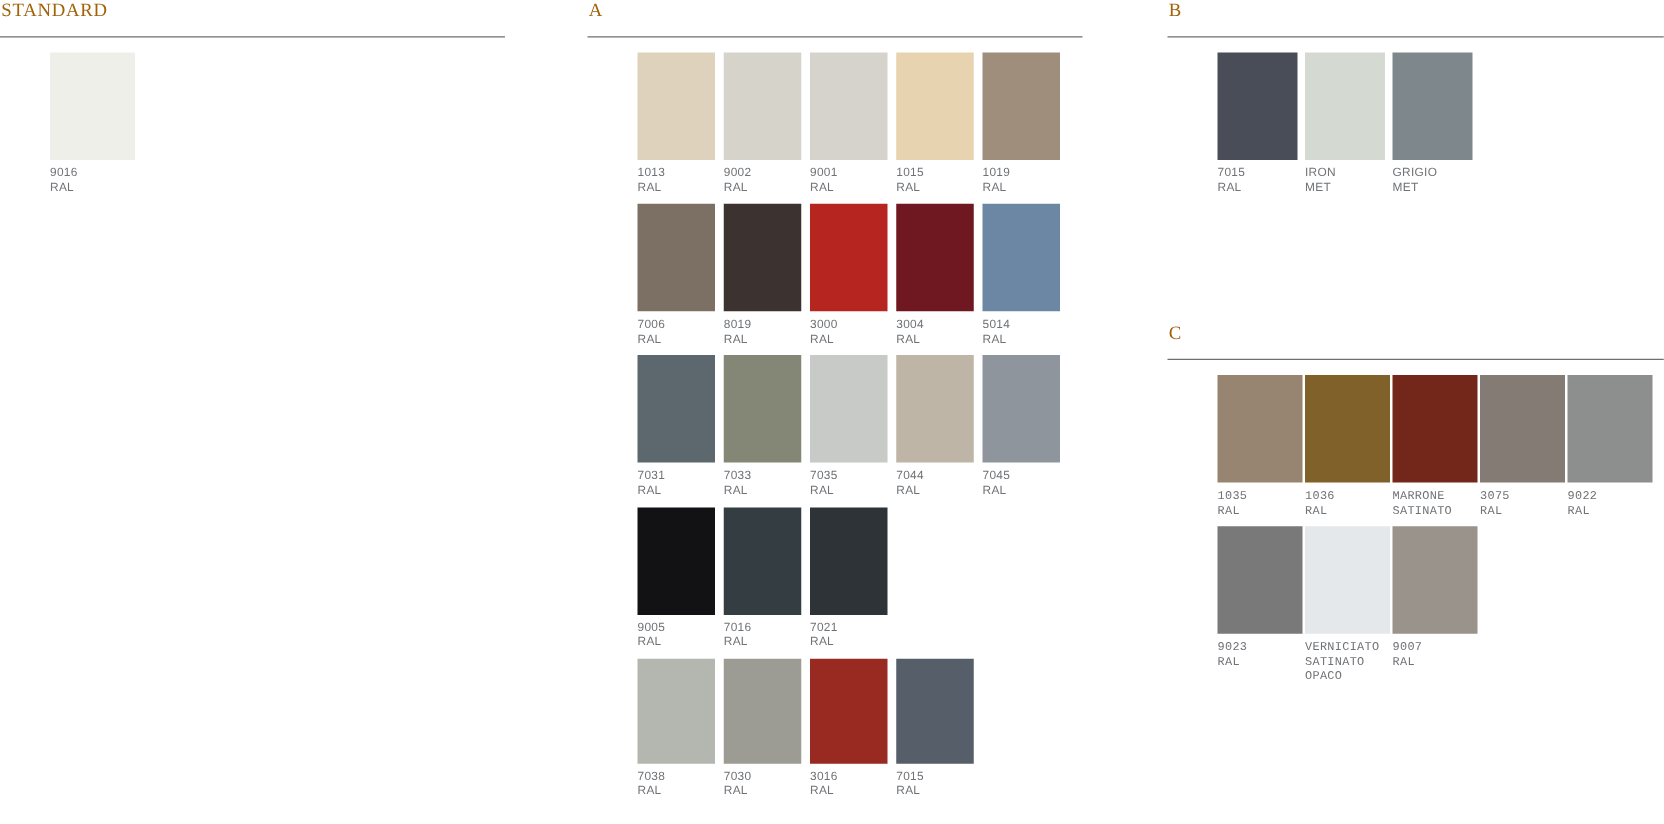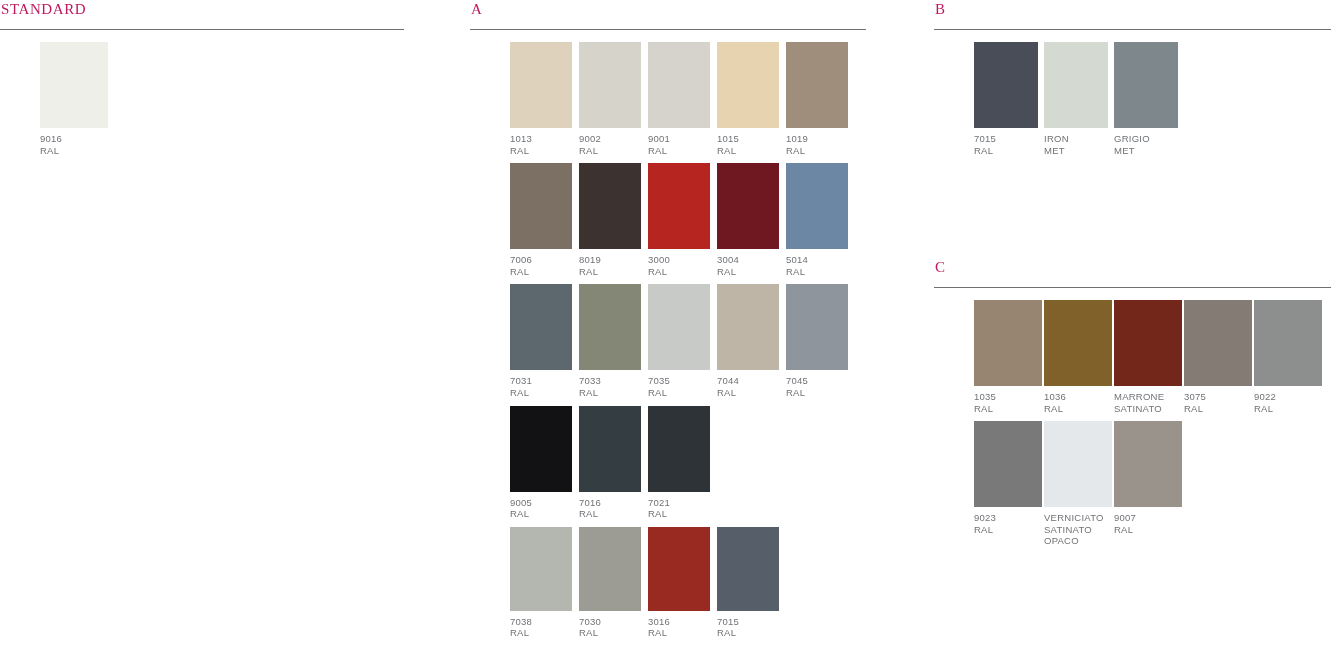--- a/index.html
+++ b/index.html
@@ -25,21 +25,21 @@
   .section { position: absolute; }
 
   .section-head {
     position: relative;
     height: 30px;
   }
   .section-title {
     font-family: "Liberation Serif", serif;
     font-size: 15px;
     letter-spacing: 0.6px;
-    color: #be185d;
+    color: #a16207;
     line-height: 18px;
     padding-left: 1px;
     white-space: nowrap;
   }
   .section-rule {
     position: absolute;
     left: 0;
     right: 0;
     bottom: 0;
     height: 1px;
@@ -81,21 +81,21 @@
   #sec-a .swatch-cell { width: 69px; }
   #sec-a .swatch-row { margin-bottom: 7px; }
   #sec-a .chip { width: 62px; height: 86px; }
   #sec-a .r5 .chip { height: 84px; }
 
   
   #sec-b { left: 0; top: 0;   width: 397px; }
   #sec-c { left: 0; top: 258px; width: 397px; }
   #sec-b .swatch-cell { width: 70px; }
   #sec-b .chip { width: 64px; height: 86px; }
-  #sec-c .swatch-cell { width: 70px; }
+  #sec-c .swatch-cell { width: 70px; font-family: Liberation Mono, monospace; }
   #sec-c .chip { width: 68px; height: 86px; }
   #sec-c .swatch-row { margin-bottom: 7px; }
   #sec-c .chip-label { width: 68px; }
 </style>
 </head>
 <body>
 
 <div class="column" id="col-standard">
   <div class="section" id="sec-standard">
     <div class="section-head">

